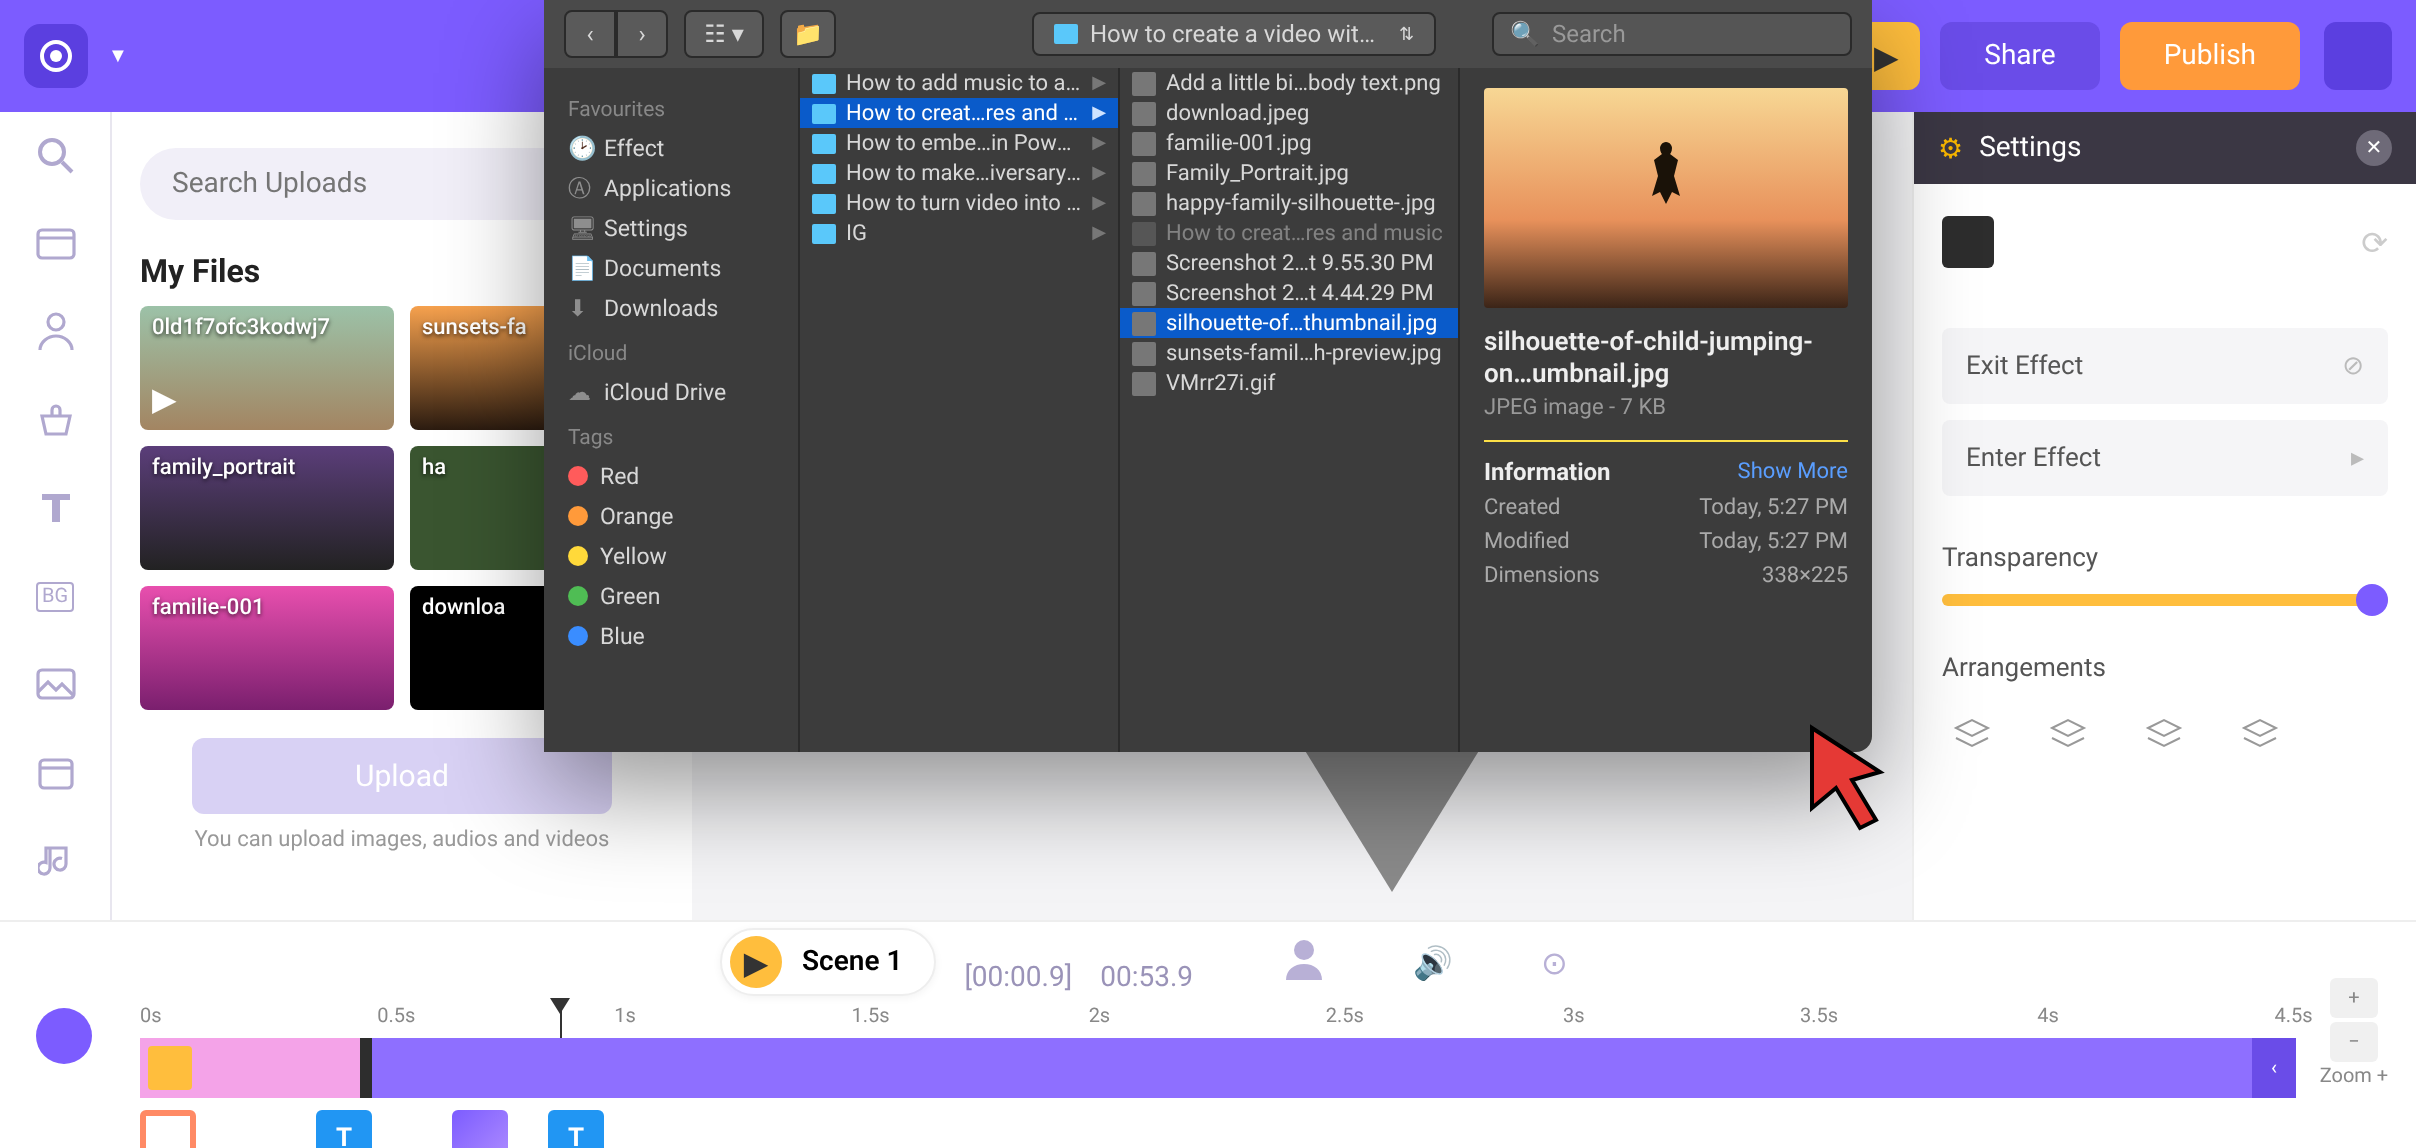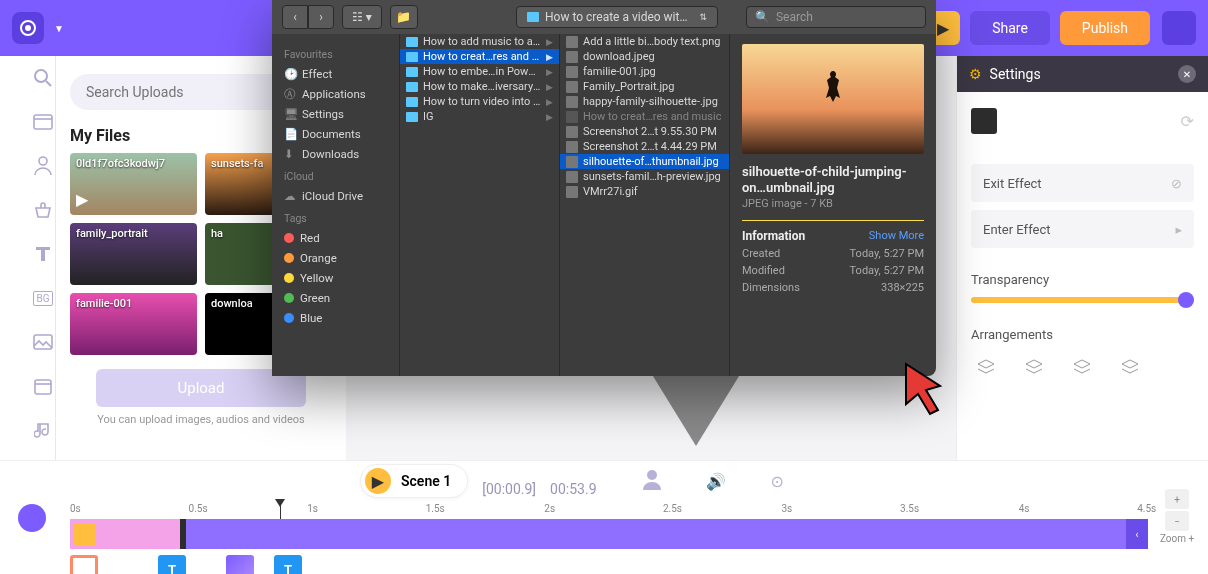--- a/index.html
+++ b/index.html
@@ -10,21 +10,21 @@
 .logo { width: 32px; height: 32px; background: #5b3fe0; border-radius: 8px; display: flex; align-items: center; justify-content: center; margin-right: 8px; }
 .logo-chev { margin-left: 2px; font-size: 10px; }
 .tb-spacer { flex: 1; }
 .tb-btn { height: 34px; padding: 0 22px; border-radius: 6px; display: flex; align-items: center; margin-left: 10px; font-size: 14px; }
 .tb-share { background: #6a4ce8; }
 .tb-publish { background: #ff9a3a; }
 .tb-avatar { width: 34px; height: 34px; background: #5b3fe0; border-radius: 6px; margin-left: 12px; }
 .tb-play { width: 34px; height: 34px; background: #ffbe3d; border-radius: 6px; display:flex;align-items:center;justify-content:center;color:#333;}
 
 
-.vtoolbar { position: absolute; left: 0; top: 56px; bottom: 0; width: 56px; background: #ffffff; border-right: 1px solid #e8e6ef; display: flex; flex-direction: column; align-items: flex-end; padding-top: 10px; gap: 20px; }
+.vtoolbar { position: absolute; left: 0; top: 56px; bottom: 0; width: 56px; background: #ffffff; border-right: 1px solid #e8e6ef; display: flex; flex-direction: column; align-items: center; padding-top: 10px; gap: 20px; }
 .vtb-ic { width: 24px; height: 24px; color: #b0a8cf; display:flex;align-items:center;justify-content:center;}
 .vtb-upload-wrap { margin-top: auto; margin-bottom: 20px; width: 40px; height: 40px; background:#fff; box-shadow:0 2px 6px rgba(0,0,0,.1); border-radius:4px; display:flex;align-items:center;justify-content:center;}
 
 
 .uploads { position: absolute; left: 56px; top: 56px; width: 290px; bottom: 114px; background: #fff; padding: 18px 14px 10px; overflow: hidden; }
 .search-up { width: 100%; height: 36px; border-radius: 18px; background: #f1eff8; border: none; padding: 0 16px; font-size: 14px; color: #999; }
 .my-files { font-weight: 700; font-size: 16px; margin: 16px 0 8px; color: #222; }
 .grid { display: grid; grid-template-columns: 1fr 1fr; gap: 8px; }
 .thumb { height: 62px; border-radius: 4px; background: #ccc; position: relative; overflow: hidden; display:flex;align-items:flex-start;}
 .thumb-label { position: absolute; top: 4px; left: 6px; font-size: 11px; color: #fff; text-shadow:0 1px 2px rgba(0,0,0,.7); font-weight:500;}

